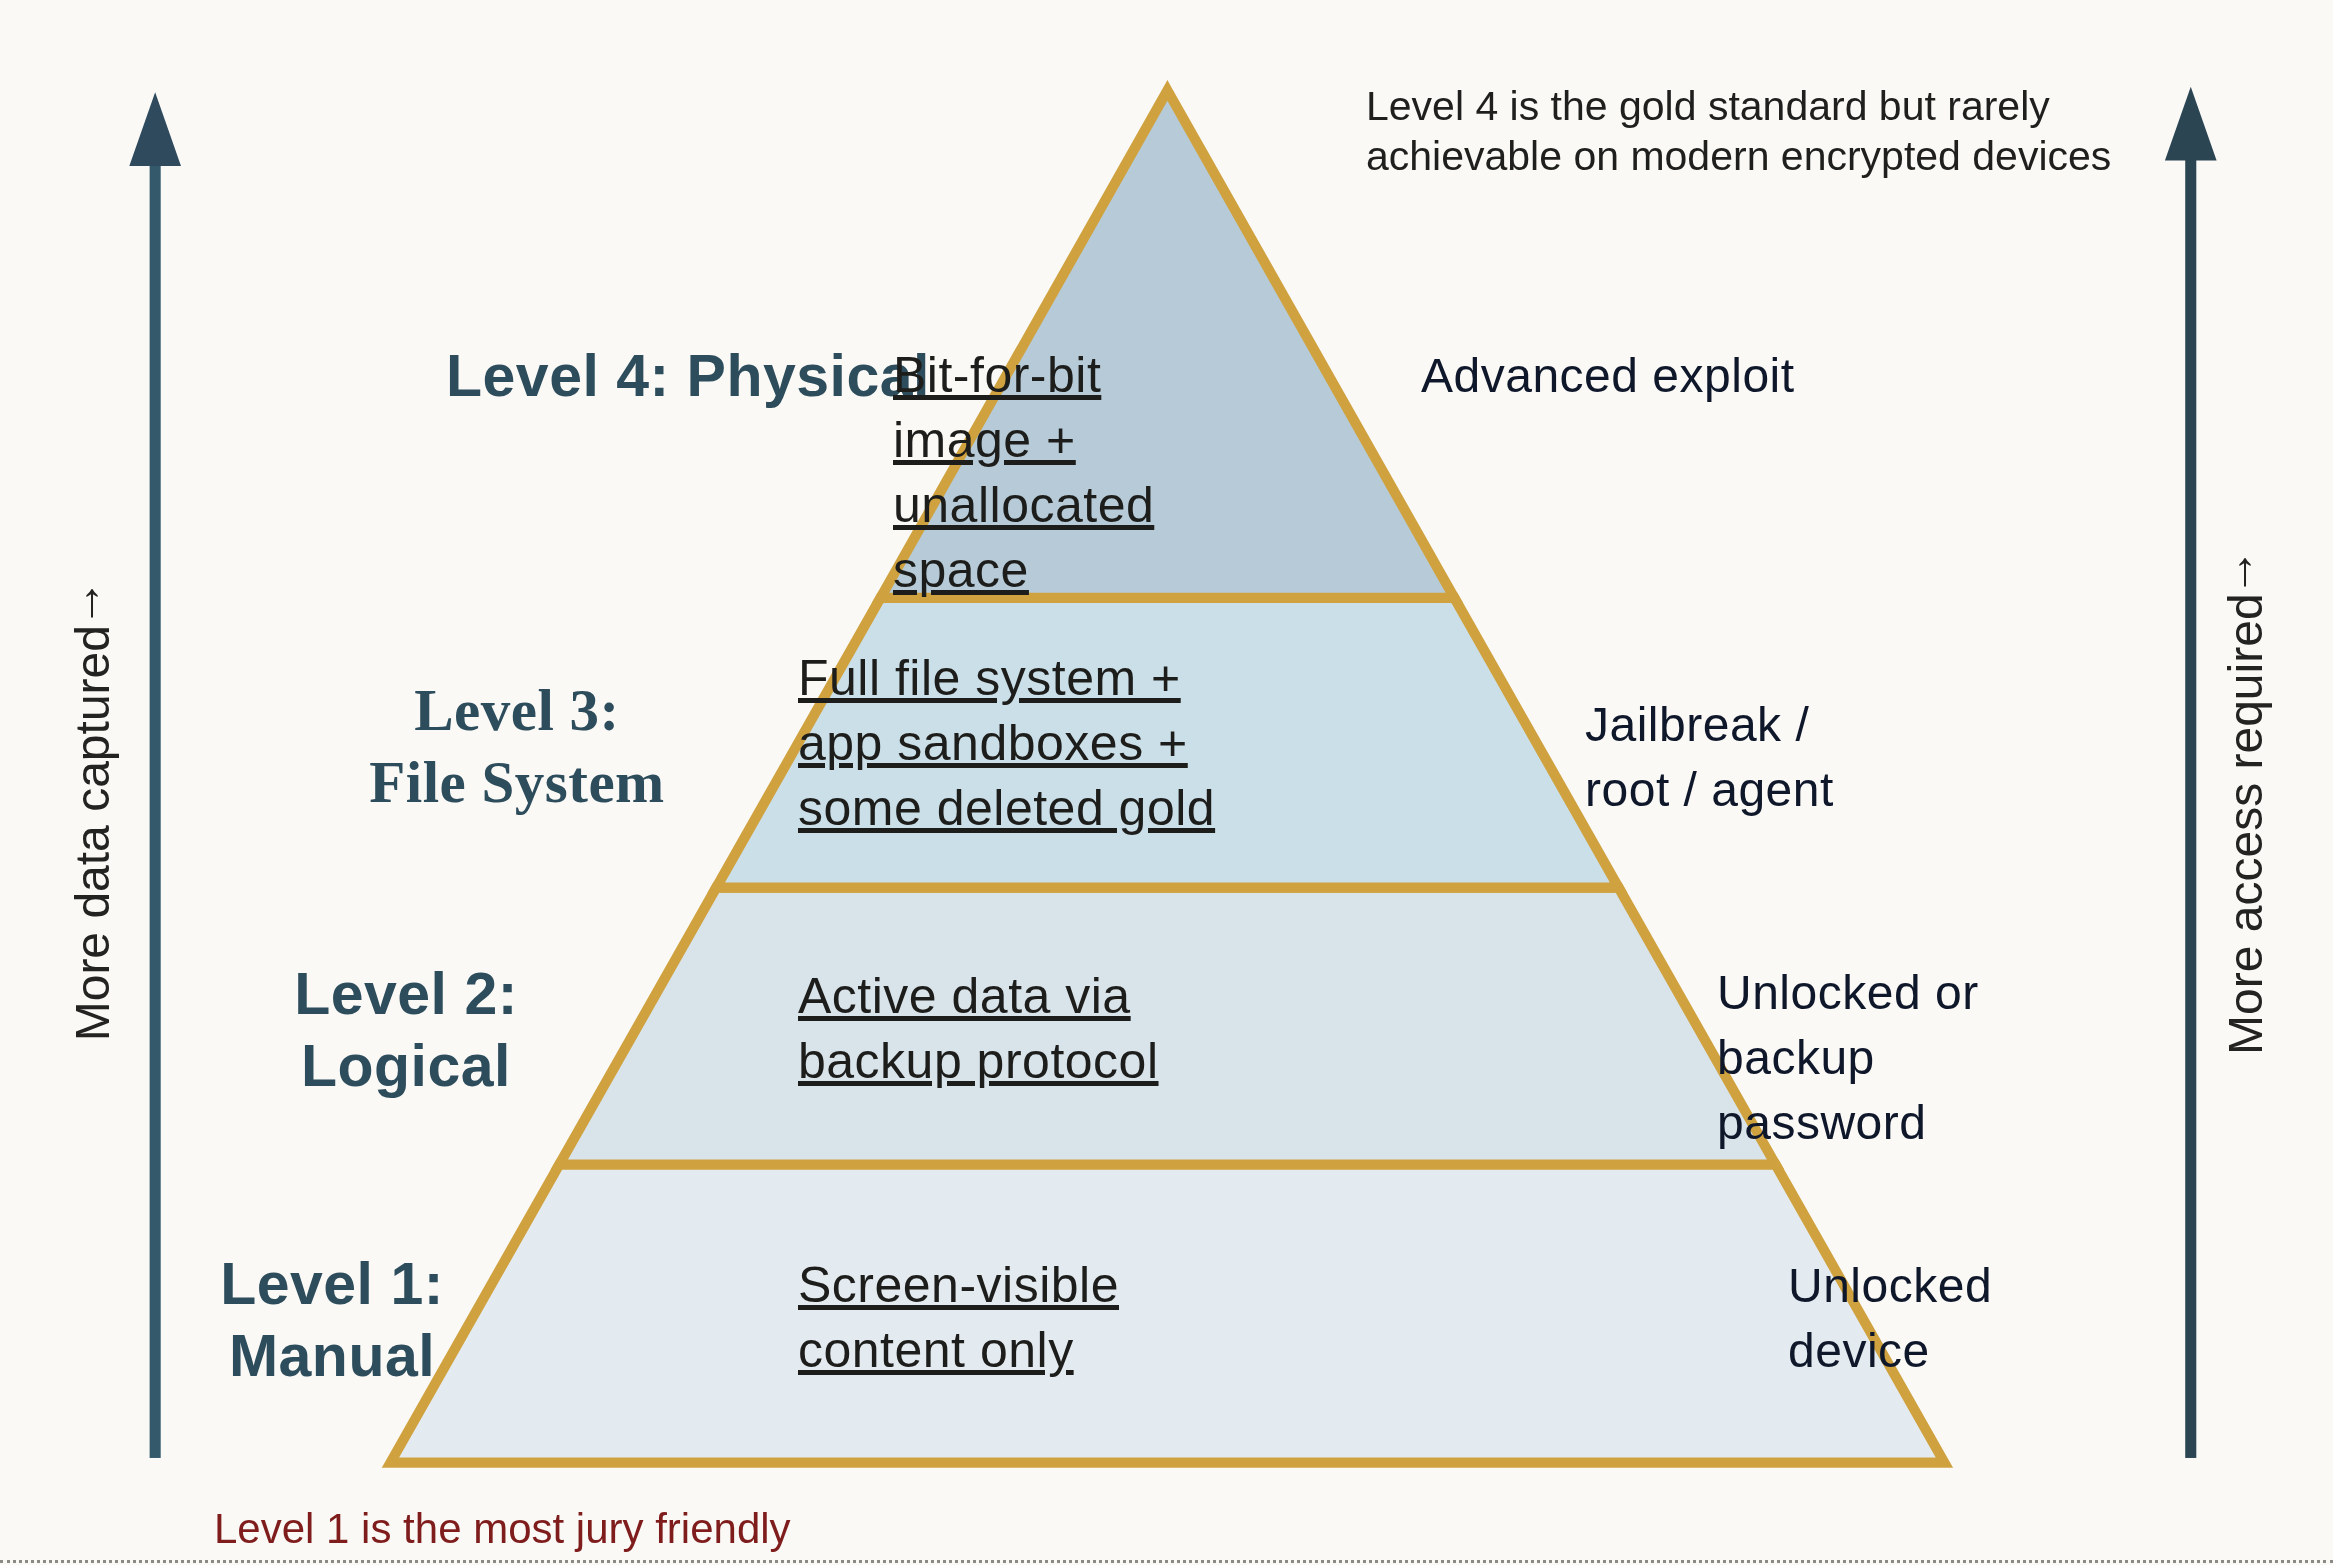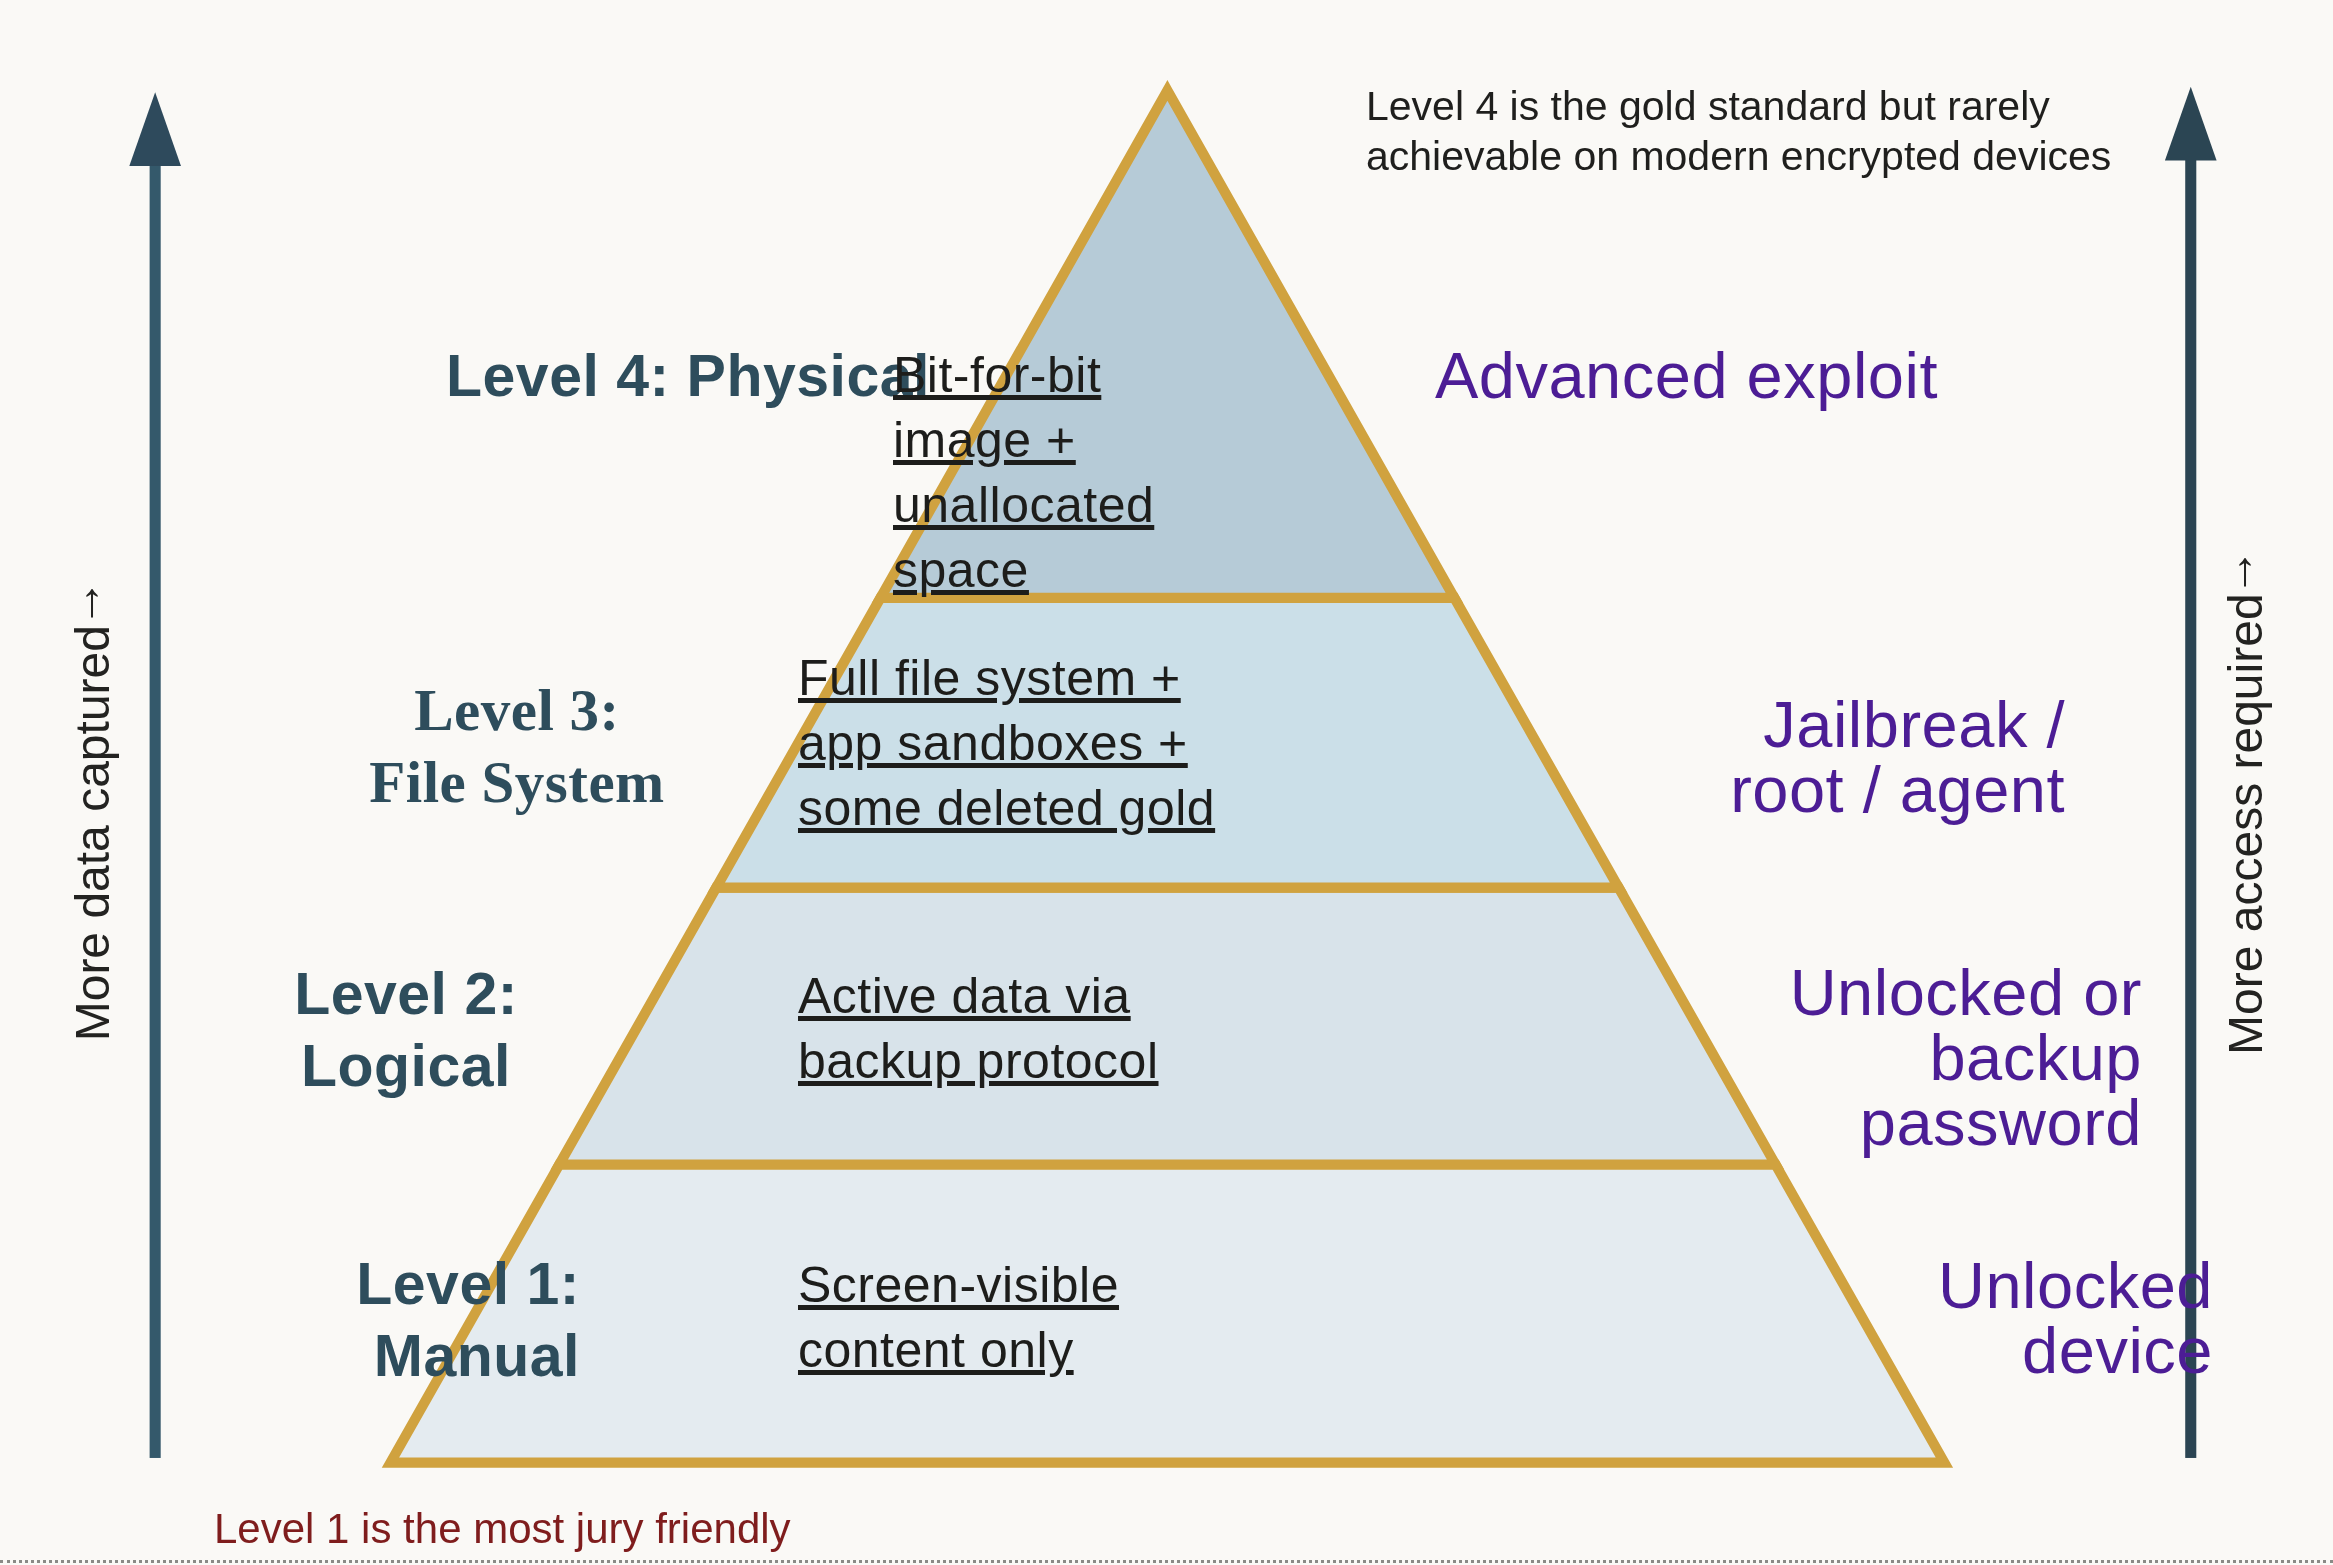--- a/index.html
+++ b/index.html
@@ -18,21 +18,21 @@
   .band-text{
     font-size:50px;line-height:65px;text-align:left;color:#1d1d1b;
     letter-spacing:0.5px;
     text-decoration:underline;
   }
   .level-label{
     font-size:59px;line-height:72px;font-weight:bold;color:#2e4d5c;
     text-align:center;letter-spacing:0.5px;
   }
   .access-text{
-    font-size:65px;line-height:65px;text-align:right;color:#4c1d95;
+    font-size:48px;line-height:65px;text-align:left;color:#0f172a;
     letter-spacing:0.5px;
   }
   .note{
     font-size:41px;line-height:50px;text-align:left;color:#1f1f1d;
   }
   .caption{
     font-size:42px;line-height:50px;text-align:left;color:#7f1d1d;
   }
   .axis-label{
     font-size:48px;line-height:55px;text-align:center;color:#232321;
@@ -85,21 +85,21 @@
 root / agent</div>
 
 <div class="txt level-label" style="left:166px;top:958px;width:480px;">Level 2:
 Logical</div>
 <div class="txt band-text" style="left:798px;top:964px;width:738px;">Active data via
 backup protocol</div>
 <div class="txt access-text" style="left:1717px;top:960px;width:425px;">Unlocked or
 backup
 password</div>
 
-<div class="txt level-label" style="left:100px;top:1248px;width:480px;text-align:right;">Level 1:
+<div class="txt level-label" style="left:92px;top:1248px;width:480px;">Level 1:
 Manual</div>
 <div class="txt band-text" style="left:798px;top:1253px;width:738px;">Screen-visible
 content only</div>
 <div class="txt access-text" style="left:1788px;top:1253px;width:425px;">Unlocked
 device</div>
 
 <div class="txt caption" style="left:214px;top:1504px;width:831px;">Level 1 is the most jury friendly</div>
 
 <div class="txt axis-label" style="left:-305px;top:787px;"><span>More data captured</span>&nbsp;<span class="axis-arrow">↑</span></div>
 

